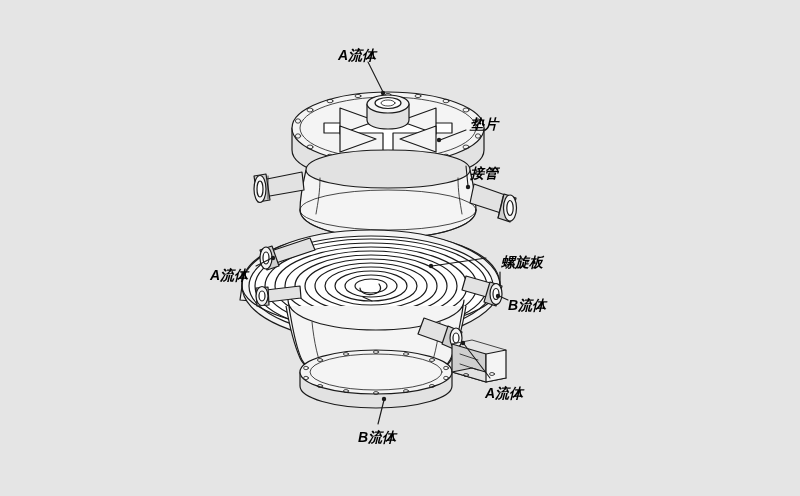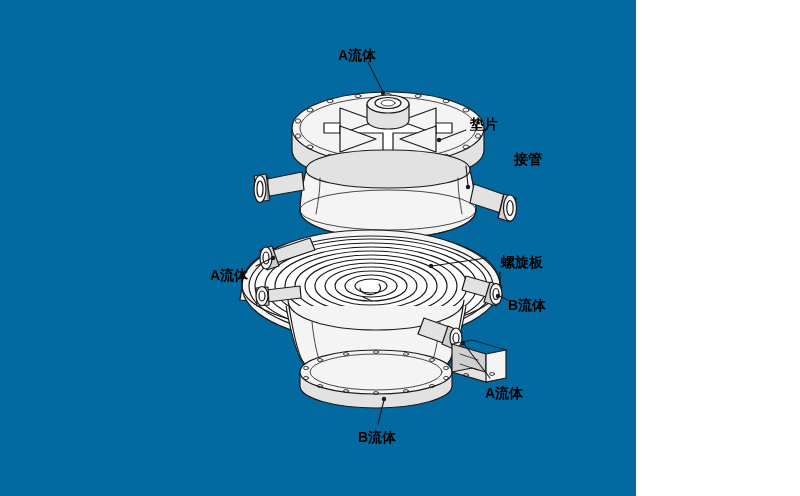--- a/index.html
+++ b/index.html
@@ -2,25 +2,26 @@
 <html><head>
 <meta charset="utf-8">
 <style>
   html, body {
     margin: 0;
     padding: 0;
     background: #ffffff;
   }
   #stage {
     position: relative;
-    width: 636px;
+    width: 800px;
     height: 496px;
-    background: #0369a1;
+    background: #e5e5e5;
     overflow: hidden;
     font-family: "Liberation Sans", sans-serif;
+    font-style: italic;
   }
   #figure-svg {
     position: absolute;
     left: 0;
     top: 0;
     width: 800px;
     height: 496px;
   }
   .label {
     position: absolute;
@@ -244,20 +245,20 @@
       <path class="lead" d="M490,378 L464,344"></path>
       <circle class="blk" cx="463" cy="343" r="2.2"></circle>
 
       <path class="lead" d="M378,424 L384,400"></path>
       <circle class="blk" cx="384" cy="399" r="2.2"></circle>
     </g>
   </svg>
 
   <div class="label" style="left:338px; top:48px;">A流体</div>
   <div class="label" style="left:470px; top:117px;">垫片</div>
-  <div class="label" style="left:470px; top:152px;margin-left:44px;">接管</div>
+  <div class="label" style="left:470px; top:166px;">接管</div>
   <div class="label" style="left:501px; top:255px;">螺旋板</div>
   <div class="label" style="left:210px; top:268px;">A流体</div>
   <div class="label" style="left:508px; top:298px;">B流体</div>
   <div class="label" style="left:485px; top:386px;">A流体</div>
   <div class="label" style="left:358px; top:430px;">B流体</div>
 
 </div>
 
 </body></html>

